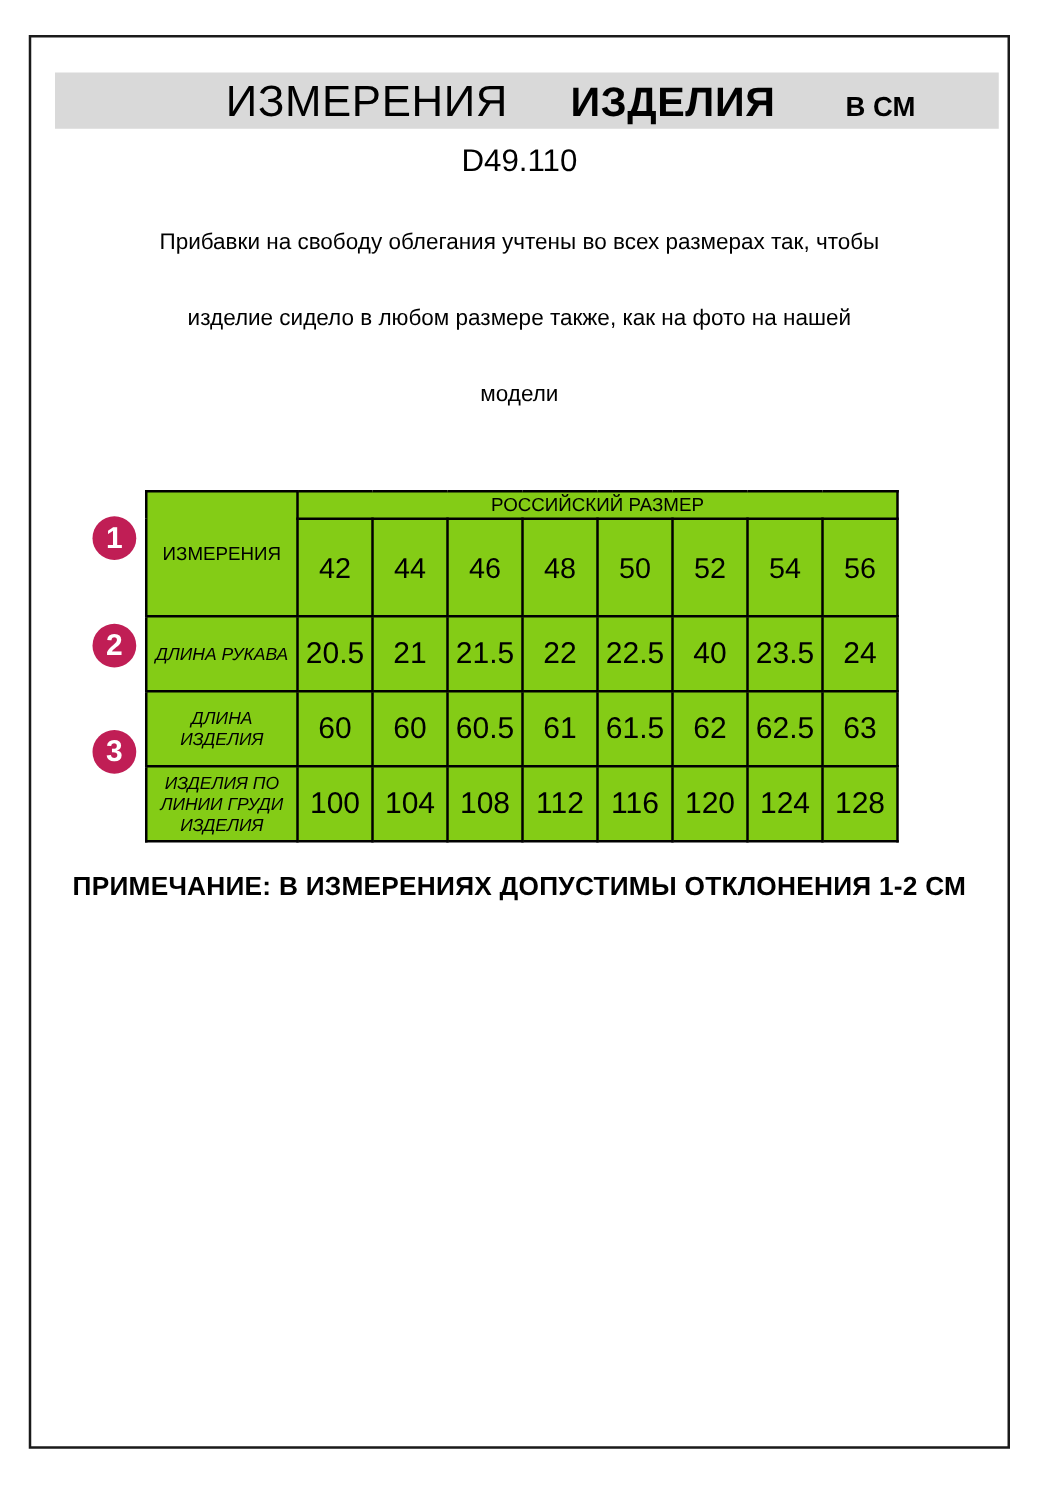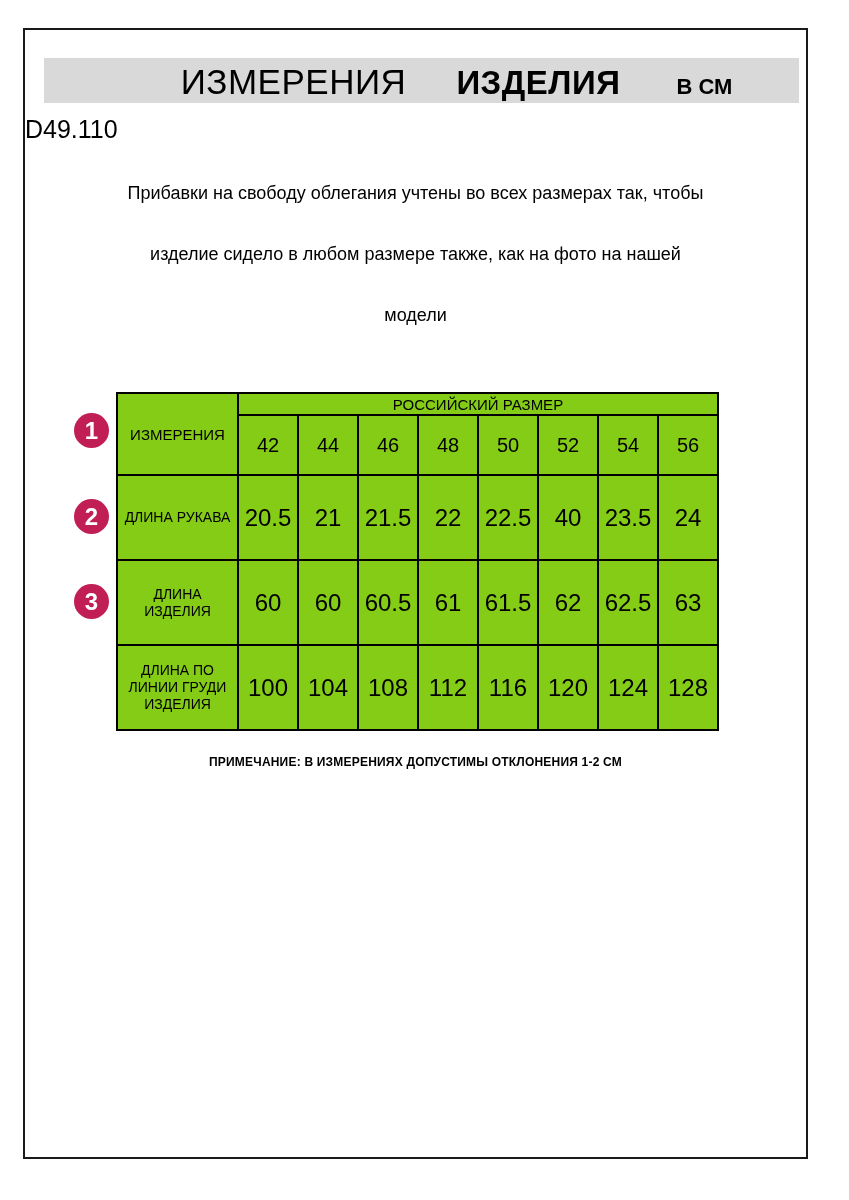--- a/index.html
+++ b/index.html
@@ -25,20 +25,21 @@
     align-items: baseline;
     justify-content: center;
     padding-left: 70px;
     padding-top: 4px;
   }
   .title-word1 { font-size: 35px; font-weight: 400; letter-spacing: 0.5px; }
   .title-word2 { font-size: 33px; font-weight: 700; margin-left: 50px; letter-spacing: 0.5px; }
   .title-suffix { font-size: 22px; font-weight: 700; margin-left: 56px; }
   .product-code {
     margin-top: 12px;
+    text-align: center;
     font-size: 25px;
     font-weight: 400;
     line-height: 28px;
   }
   .description {
     margin-top: 6px;
     text-align: center;
     font-size: 18px;
     line-height: 22px;
   }
@@ -63,32 +64,33 @@
     height: 22px;
     font-size: 15px;
     font-weight: 400;
     padding: 1px 0;
   }
   th.corner-header {
     font-size: 15px;
     font-weight: 400;
   }
   th.size-header {
-    height: 60px;
-    font-size: 20px;
+    height: 78px;
+    font-size: 23px;
     font-weight: 700;
     border-bottom: 3px solid #000000;
     margin-left: 40px;
   }
   th.corner-header { border-bottom: 3px solid #000000; }
   td.row-label {
-    height: 85px;
+    height: 60px;
     font-size: 14px;
     line-height: 17px;
     padding: 2px 4px;
+    font-style: italic;
   }
   td.value-cell {
     font-size: 24px;
   }
   .row-badge {
     position: absolute;
     left: 49px;
     width: 35px; height: 35px;
     border-radius: 50%;
     background: #c01e55;
@@ -98,21 +100,21 @@
     display: flex;
     align-items: center;
     justify-content: center;
   }
   .badge-1 { top: 383px; }
   .badge-2 { top: 469px; }
   .badge-3 { top: 554px; }
   .note {
     margin-top: 24px;
     text-align: center;
-    font-size: 12px;
+    font-size: 21px;
     font-weight: 700;
     letter-spacing: 0.2px;
   }
 </style>
 </head>
 <body>
 
 <div class="page-frame">
 
   <div class="title-bar">
@@ -179,21 +181,21 @@
         <td class="value-cell">60</td>
         <td class="value-cell">60.5</td>
         <td class="value-cell">61</td>
         <td class="value-cell">61.5</td>
         <td class="value-cell">62</td>
         <td class="value-cell">62.5</td>
         <td class="value-cell">63</td>
       </tr>
       <tr>
         <td class="row-label">
-          <div>ДЛИНА ПО</div>
+          <div>ИЗДЕЛИЯ ПО</div>
           <div>ЛИНИИ ГРУДИ</div>
           <div>ИЗДЕЛИЯ</div>
         </td>
         <td class="value-cell">100</td>
         <td class="value-cell">104</td>
         <td class="value-cell">108</td>
         <td class="value-cell">112</td>
         <td class="value-cell">116</td>
         <td class="value-cell">120</td>
         <td class="value-cell">124</td>

